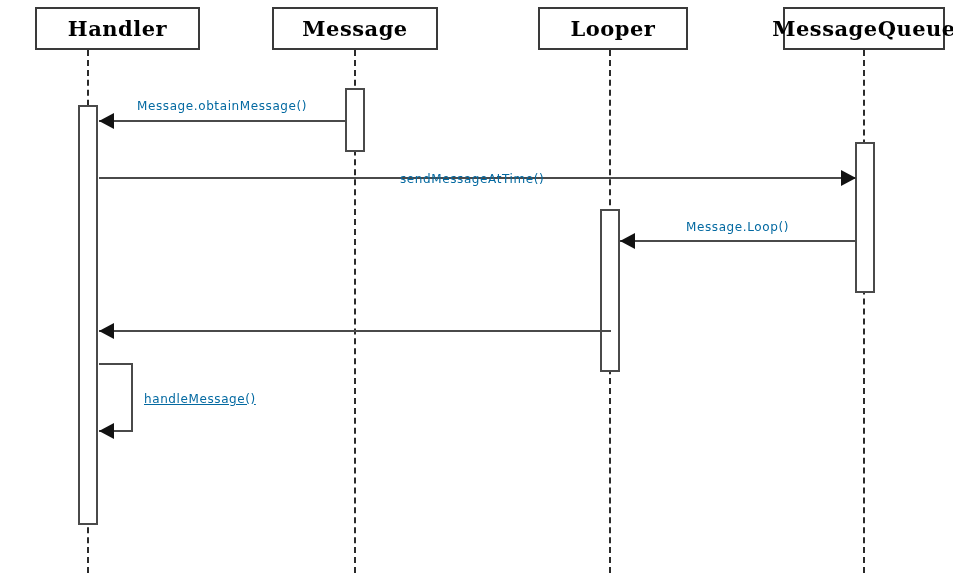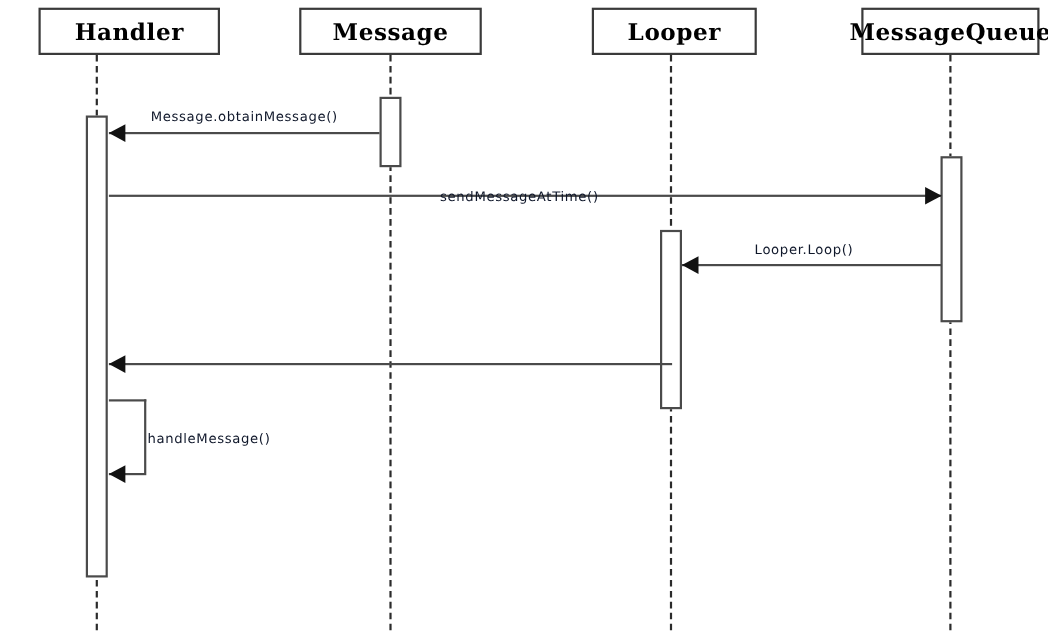--- a/index.html
+++ b/index.html
@@ -64,21 +64,21 @@
     border-right: 15px solid #121212;
   }
   .arrow-right {
     border-left: 15px solid #121212;
   }
   
   .msg-label {
     position: absolute;
     font-family: "DejaVu Sans", sans-serif;
     font-size: 12px;
-    color: #0f172a;
+    color: #0369a1;
     white-space: nowrap;
     letter-spacing: 0.6px;
   }
   
   .self-top, .self-bottom {
     position: absolute;
     height: 0;
     border-top: 2px solid #4a4a4a;
   }
   .self-right {
@@ -118,24 +118,24 @@
   <div class="msg-line" id="line-0" style="left: 99px; top: 120px; width: 246px;"></div>
   <div class="arrow-head arrow-left" id="head-0" style="left: 99px; top: 113px;"></div>
   <div class="msg-label" id="lbl-0" style="left: 137px; top: 99px;">Message.obtainMessage()</div>
 
   <div class="msg-line" id="line-1" style="left: 99px; top: 177px; width: 757px;"></div>
   <div class="arrow-head arrow-right" id="head-1" style="left: 841px; top: 170px;"></div>
   <div class="msg-label" id="lbl-1" style="left: 400px; top: 172px;">sendMessageAtTime()</div>
 
   <div class="msg-line" id="line-2" style="left: 620px; top: 240px; width: 236px;"></div>
   <div class="arrow-head arrow-left" id="head-2" style="left: 620px; top: 233px;"></div>
-  <div class="msg-label" id="lbl-2" style="left: 686px; top: 220px;">Looper.Loop()</div>
+  <div class="msg-label" id="lbl-2" style="left: 686px; top: 220px;">Message.Loop()</div>
 
   <div class="msg-line" id="line-3" style="left: 99px; top: 330px; width: 512px;"></div>
   <div class="arrow-head arrow-left" id="head-3" style="left: 99px; top: 323px;"></div>
 
   <div class="self-top" id="self-top" style="left: 99px; top: 363px; width: 34px;"></div>
   <div class="self-right" id="self-right" style="left: 131px; top: 363px; height: 67px;"></div>
   <div class="self-bottom" id="self-bottom" style="left: 99px; top: 430px; width: 34px;"></div>
   <div class="arrow-head arrow-left" id="self-head" style="left: 99px; top: 423px;"></div>
-  <div class="msg-label" id="self-lbl" style="left: 134px; top: 392px;">handleMessage()</div>
+  <div class="msg-label" id="self-lbl" style="left: 144px; top: 392px; text-decoration: underline;">handleMessage()</div>
 
 </div>
 
 </body></html>

